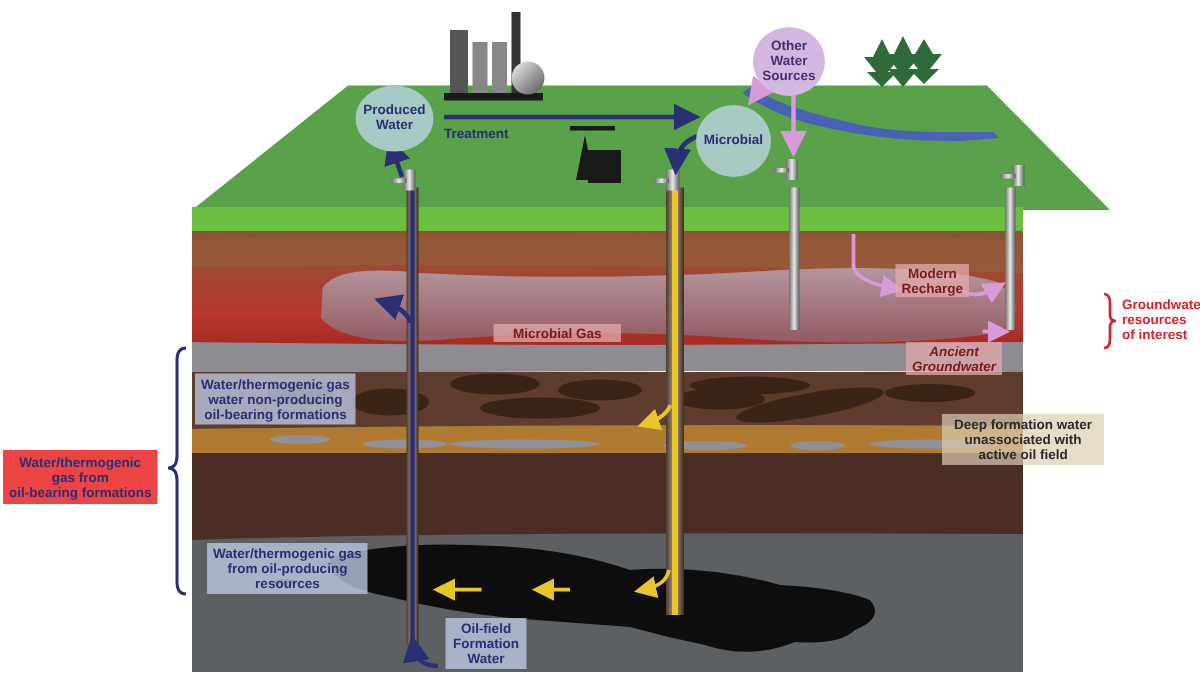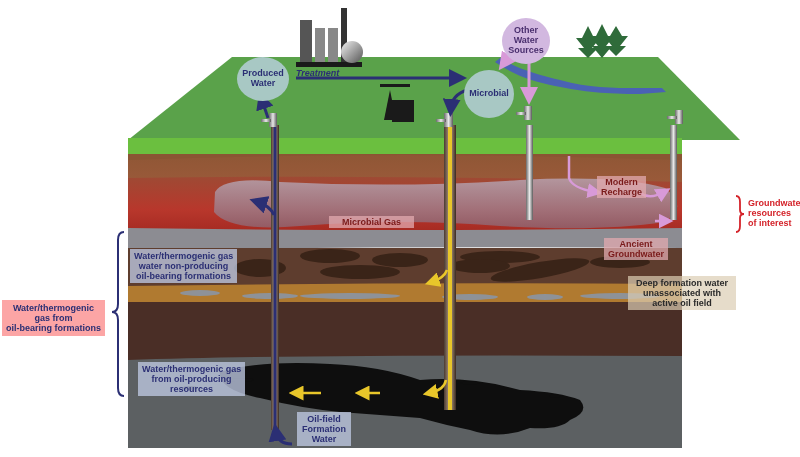--- a/index.html
+++ b/index.html
@@ -4,21 +4,21 @@
 <style>
   html, body { margin:0; padding:0; background:#ffffff; }
   body { width:800px; height:457px; position:relative; overflow:hidden; font-family:"Liberation Sans", sans-serif; }
   #scene { position:absolute; left:0; top:0; width:800px; height:457px; }
   .lbl { position:absolute; font-family:"Liberation Sans", sans-serif; font-weight:bold; text-align:center; line-height:1.12; font-size:9px; }
   .lbl span { display:block; }
   .circle-lbl { position:absolute; border-radius:50%; display:flex; flex-direction:column; align-items:center; justify-content:center; font-weight:bold; font-size:9px; line-height:1.1; text-align:center; }
   .box-navy { background:rgba(190,200,225,0.78); color:#2b2f74; }
   .box-maroon { background:rgba(225,170,175,0.75); color:#7a1a1a;margin-top:14px; }
   .box-tan { background:rgba(220,205,180,0.70); color:#2a2a2a; }
-  .box-side { background:#fca5a5; color:#2b2f74; }
+  .box-side { background:#ef4444; color:#2b2f74; }
 </style>
 </head>
 <body>
 
 <svg id="scene" viewBox="0 0 800 457" xmlns="http://www.w3.org/2000/svg">
   <defs>
     <linearGradient id="soilTop" x1="0" y1="0" x2="0" y2="1">
       <stop offset="0" stop-color="#8a5533"></stop>
       <stop offset="1" stop-color="#9b5a3a"></stop>
     </linearGradient>
@@ -166,40 +166,40 @@
   <path d="M292,444 Q278,444 276,432" stroke="#2b2f74" stroke-width="3" fill="none" marker-end="url(#arrNavy)"></path>
 
   <path d="M736,196 Q740,196 740,202 L740,210 Q740,214 744,214 Q740,214 740,218 L740,226 Q740,232 736,232" stroke="#d4232a" stroke-width="1.8" fill="none"></path>
   <path d="M124,232 Q118,232 118,240 L118,304 Q118,312 112,312 Q118,312 118,320 L118,388 Q118,396 124,396" stroke="#2b2f74" stroke-width="2" fill="none"></path>
 </svg>
 
 <div class="circle-lbl" style="left:221px;top:57px;width:52px;height:44px;background:#a8c8c4;color:#2b2f74;margin-left:16px;">
   <span>Produced</span>
   <span>Water</span>
 </div>
-<div class="lbl" style="left:296px;top:68px;color:#2b2f74;font-style:italic;">
+<div class="lbl" style="left:296px;top:84px;color:#2b2f74;">
   <span>Treatment</span>
 </div>
 <div class="circle-lbl" style="left:464px;top:70px;width:50px;height:48px;background:#a8c8c4;color:#2b2f74;">
   <span>Microbial</span>
 </div>
 <div class="circle-lbl" style="left:502px;top:6px;width:48px;height:46px;background:#d2b8e0;color:#4a2f6e;margin-top:12px;">
   <span>Other</span>
   <span>Water</span>
   <span>Sources</span>
 </div>
 
 <div class="lbl box-maroon" style="left:329px;top:202px;padding:1px 13px;">
   <span>Microbial Gas</span>
 </div>
 <div class="lbl box-maroon" style="left:597px;top:162px;padding:1px 4px;">
   <span>Modern</span>
   <span>Recharge</span>
 </div>
-<div class="lbl box-maroon" style="left:604px;top:224px;padding:1px 4px;">
+<div class="lbl box-maroon" style="left:604px;top:214px;padding:1px 4px;font-style:italic;">
   <span>Ancient</span>
   <span>Groundwater</span>
 </div>
 <div class="lbl box-navy" style="left:130px;top:249px;padding:2px 4px;">
   <span>Water/thermogenic gas</span>
   <span>water non-producing</span>
   <span>oil-bearing formations</span>
 </div>
 <div class="lbl box-tan" style="left:628px;top:276px;padding:2px 8px;">
   <span>Deep formation water</span>

